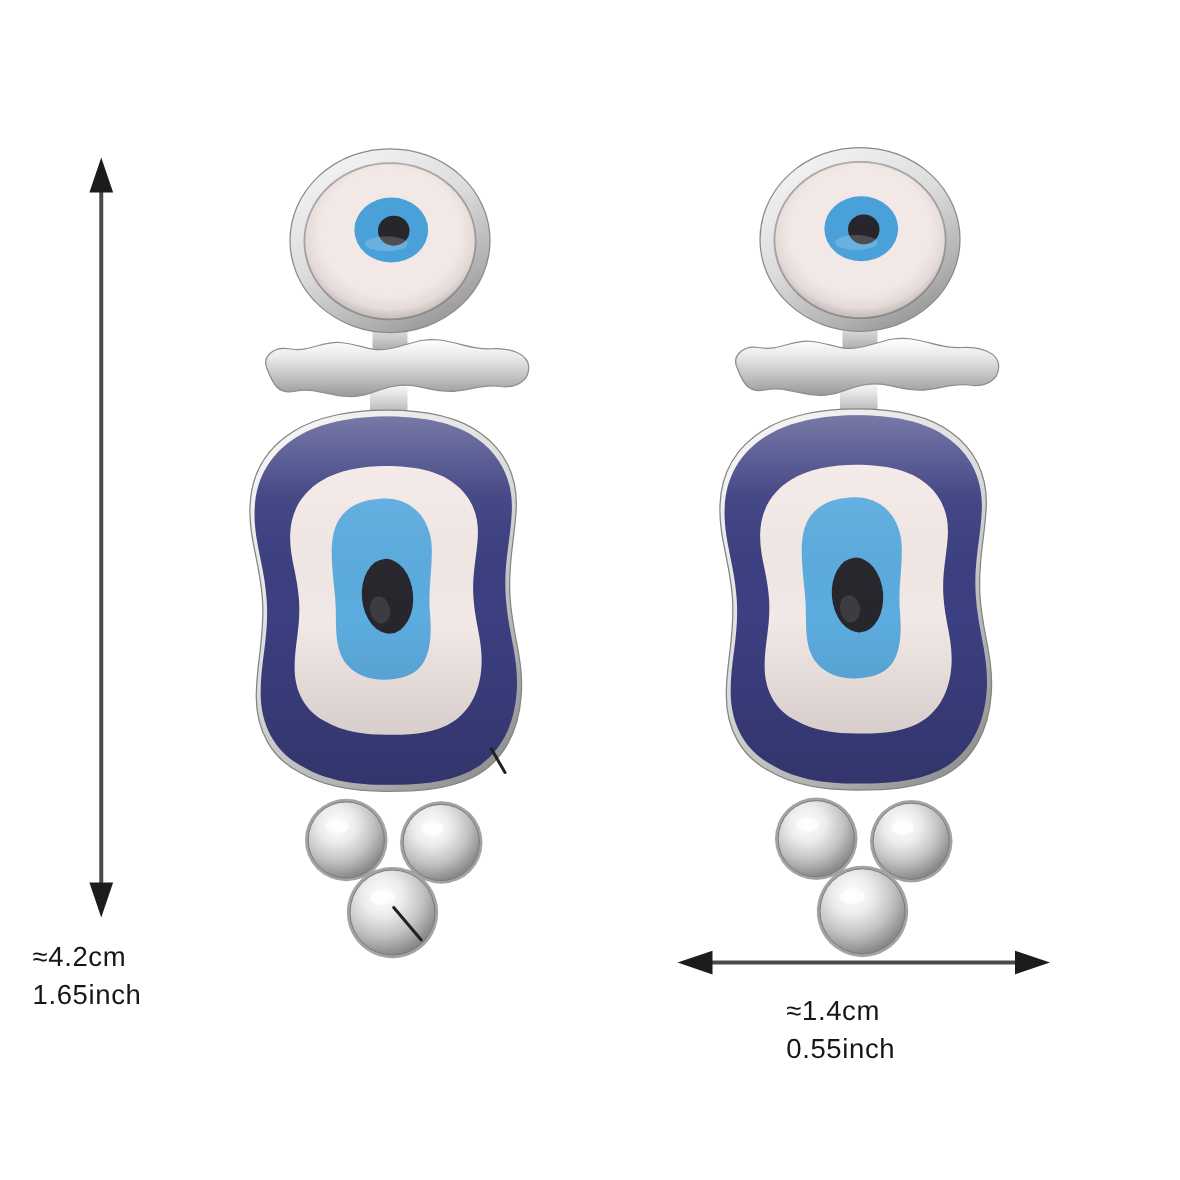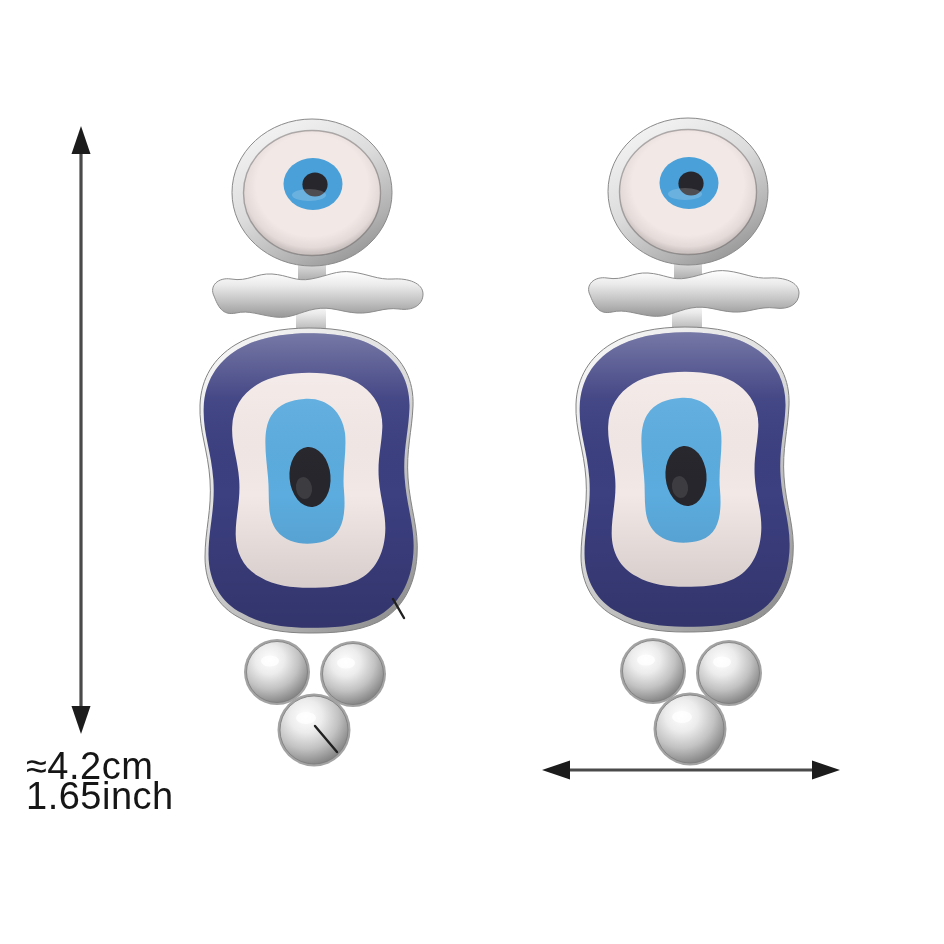--- a/index.html
+++ b/index.html
@@ -7,21 +7,21 @@
     position:relative;
     width:944px;height:944px;
     background:#ffffff;
     overflow:hidden;
     font-family:"Liberation Sans","DejaVu Sans",sans-serif;
   }
   .scene{position:absolute;left:0;top:0;}
   .label{
     position:absolute;
     color:#161616;
-    font-size:38px;
+    font-size:22px;
     line-height:30px;
     letter-spacing:0.5px;
     white-space:nowrap;
   }
   .label-height{left:26px;top:751px;}
   .label-width{left:629px;top:794px;}
 </style>
 </head>
 <body>
 
@@ -143,14 +143,18 @@
       <line x1="566" y1="770" x2="816" y2="770" stroke-width="3.2" stroke="#4a4a4a"></line>
       <polygon points="542,770 570,760.5 570,779.5" fill="#1c1c1c"></polygon>
       <polygon points="840,770 812,760.5 812,779.5" fill="#1c1c1c"></polygon>
     </g>
   </svg>
 
   <div class="label label-height">
     <div>≈4.2cm</div>
     <div>1.65inch</div>
   </div>
+  <div class="label label-width">
+    <div>≈1.4cm</div>
+    <div>0.55inch</div>
+  </div>
 
 </div>
 
 </body></html>

